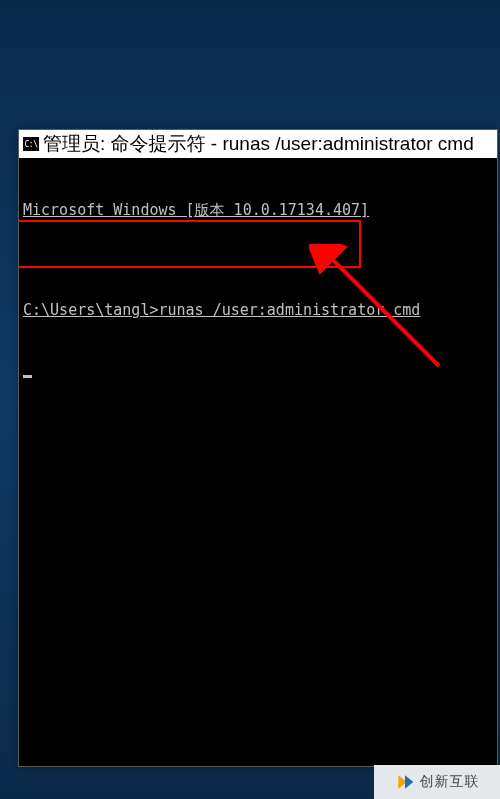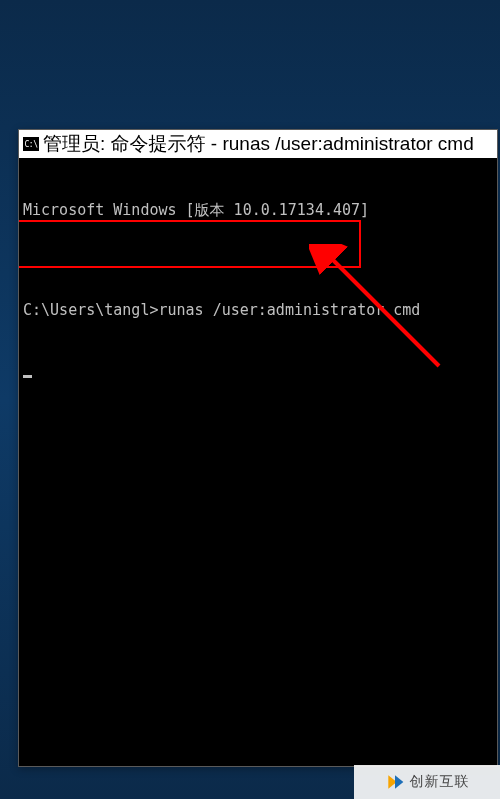--- a/index.html
+++ b/index.html
@@ -72,20 +72,21 @@
     color: #c0c0c0;
     line-height: 20px;
     padding: 2px 4px;
     overflow: hidden;
     white-space: pre;
   }
 
   .term-line {
     white-space: pre-wrap;
     word-break: break-all;
+    text-decoration: underline;
   }
 
   .highlight-box {
     position: absolute;
     border: 2px solid #ff0000;
     pointer-events: none;
   }
 
   .cursor {
     display: inline-block;
@@ -98,21 +99,21 @@
 
   .arrow-svg {
     position: absolute;
     pointer-events: none;
   }
 
   .watermark {
     position: absolute;
     right: 0;
     bottom: 0;
-    width: 146px;
+    width: 126px;
     height: 34px;
     background: rgba(248,248,248,0.92);
     display: flex;
     align-items: center;
     justify-content: center;
     font-size: 14px;
     color: #444;
     letter-spacing: 1px;
   }
 

